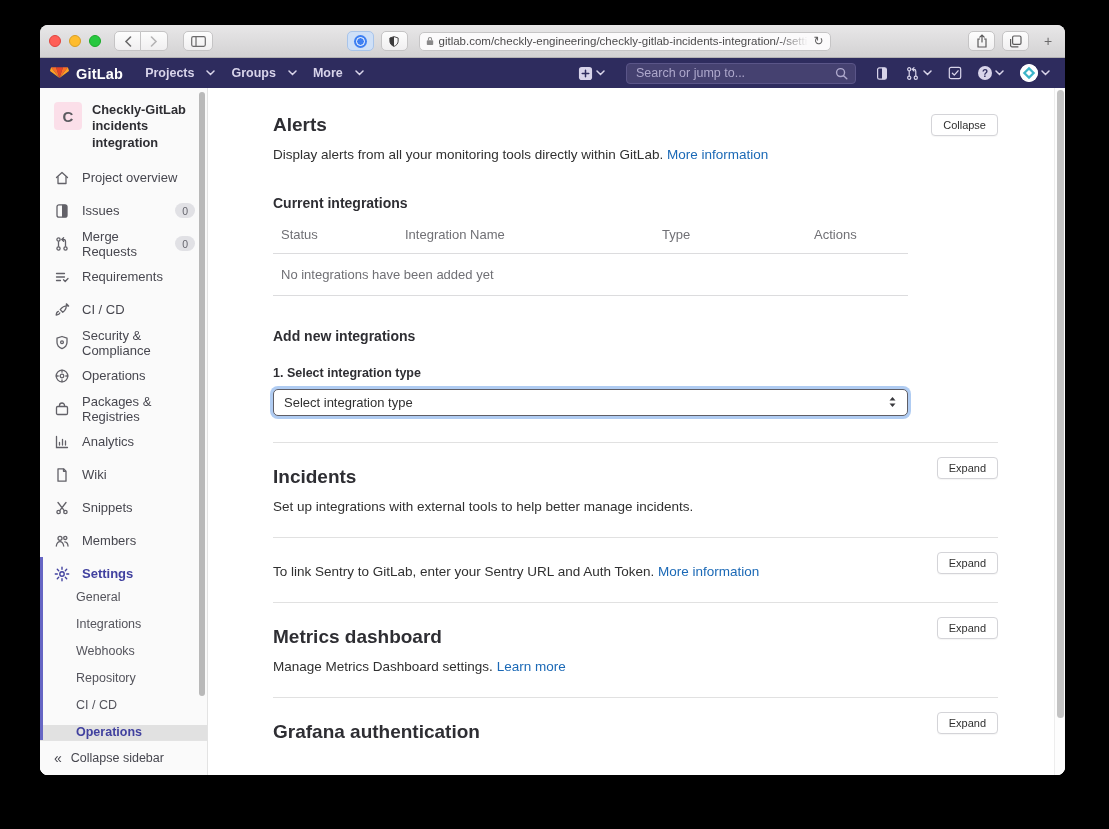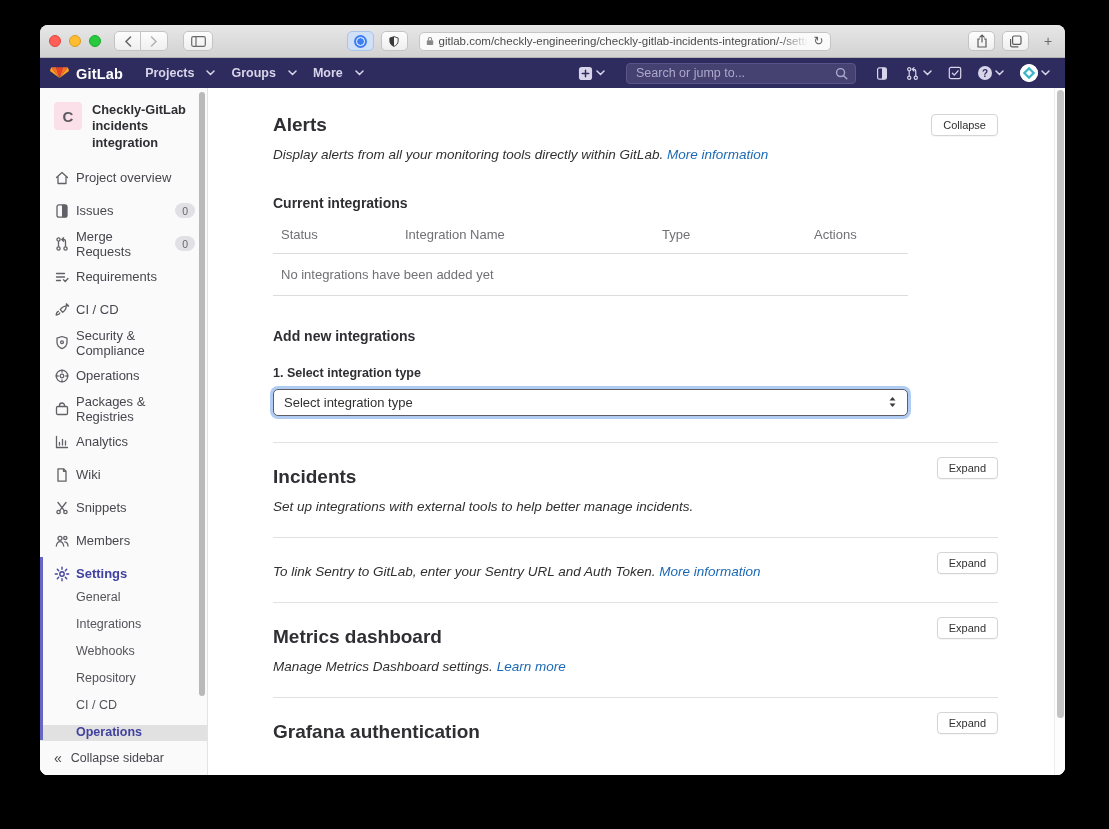--- a/index.html
+++ b/index.html
@@ -64,21 +64,21 @@
   .win-body { flex:1; display:flex; min-height:0; position:relative; background:#fff; }
 
   
   .sidebar { width:168px; flex:0 0 168px; background:#fafafa; border-right:1px solid #e3e3e3;
     display:flex; flex-direction:column; position:relative; }
   .side-scroll { flex:1; overflow:hidden; padding-top:6px; }
   .project-head { display:flex; gap:10px; padding:8px 12px 10px 14px; align-items:flex-start; }
   .project-avatar { width:28px; height:28px; flex:0 0 28px; border-radius:4px; background:#fbdfe9;
     color:#5a5a5f; font-weight:700; font-size:15px; display:flex; align-items:center; justify-content:center; }
   .project-name { font-weight:700; font-size:12.8px; color:#2e2e33; line-height:1.28; width:112px; }
-  .nav-item { display:flex; align-items:center; gap:6px; padding:0 12px 0 14px; height:33px;
+  .nav-item { display:flex; align-items:center; gap:12px; padding:0 12px 0 14px; height:33px;
     color:#47474f; font-size:13px; }
   .nav-item svg { flex:0 0 16px; color:#626168; }
   .badge { margin-left:auto; background:#e1e1e5; color:#66666e; border-radius:9px; font-size:10.5px;
     padding:1.5px 7px; }
   .settings-group { border-left:3px solid #6666c4; }
   .settings-group > .nav-item { padding-left:11px; color:#41419f; font-weight:700; }
   .settings-group > .nav-item svg { color:#41419f; }
   .sub-item { height:27px; display:flex; padding-left:33px; font-size:12.5px;
     color:#54545c; }
   .sub-item.active { background:#e1e1e1; color:#41419f; font-weight:700; }
@@ -87,21 +87,21 @@
   .collapse-row { flex:0 0 35px; border-top:1px solid #e3e3e3; display:flex; align-items:center;
     gap:9px; padding:0 14px; font-size:12.5px; color:#47474f; background:#fafafa; }
   .dbl-chev { font-size:14px; color:#47474f; line-height:1; }
 
   
   .content { flex:1; background:#fff; overflow:hidden; padding:22px 56px 0 65px; }
   .btn { float:right; background:#fff; border:1px solid #d4d4d8; border-radius:4px; color:#303030;
     font-size:11px; padding:4px 11px; font-family:"Liberation Sans",sans-serif;
     box-shadow:0 1px 1px rgba(0,0,0,.04); cursor:pointer; }
   h1.sec-title, h2.sec-title { font-size:19px; font-weight:700; color:#2e2e33; }
-  .desc { font-size:13.5px; color:#303030; margin-top:10px; max-width:640px; line-height:1.4;font-style:italic; }
+  .desc { font-size:13.5px; color:#303030; margin-top:10px; max-width:640px; line-height:1.4; }
   .desc a { color:#1b69b6; text-decoration:none; }
   .desc:empty { display:none; }
   .subhead { font-size:14px; font-weight:700; color:#2e2e33; }
   .alerts-head { margin-top:4px; }
   .current-int { margin-top:30px; }
   .int-table { width:635px; margin-top:6px; font-size:13px; }
   .t-row { display:flex; align-items:center; height:37px; border-bottom:1px solid #dcdcde; }
   .t-row.empty-row { height:42px; color:#707075; }
   .t-h { color:#707075; }
   .c1 { width:132px; padding-left:8px; }

